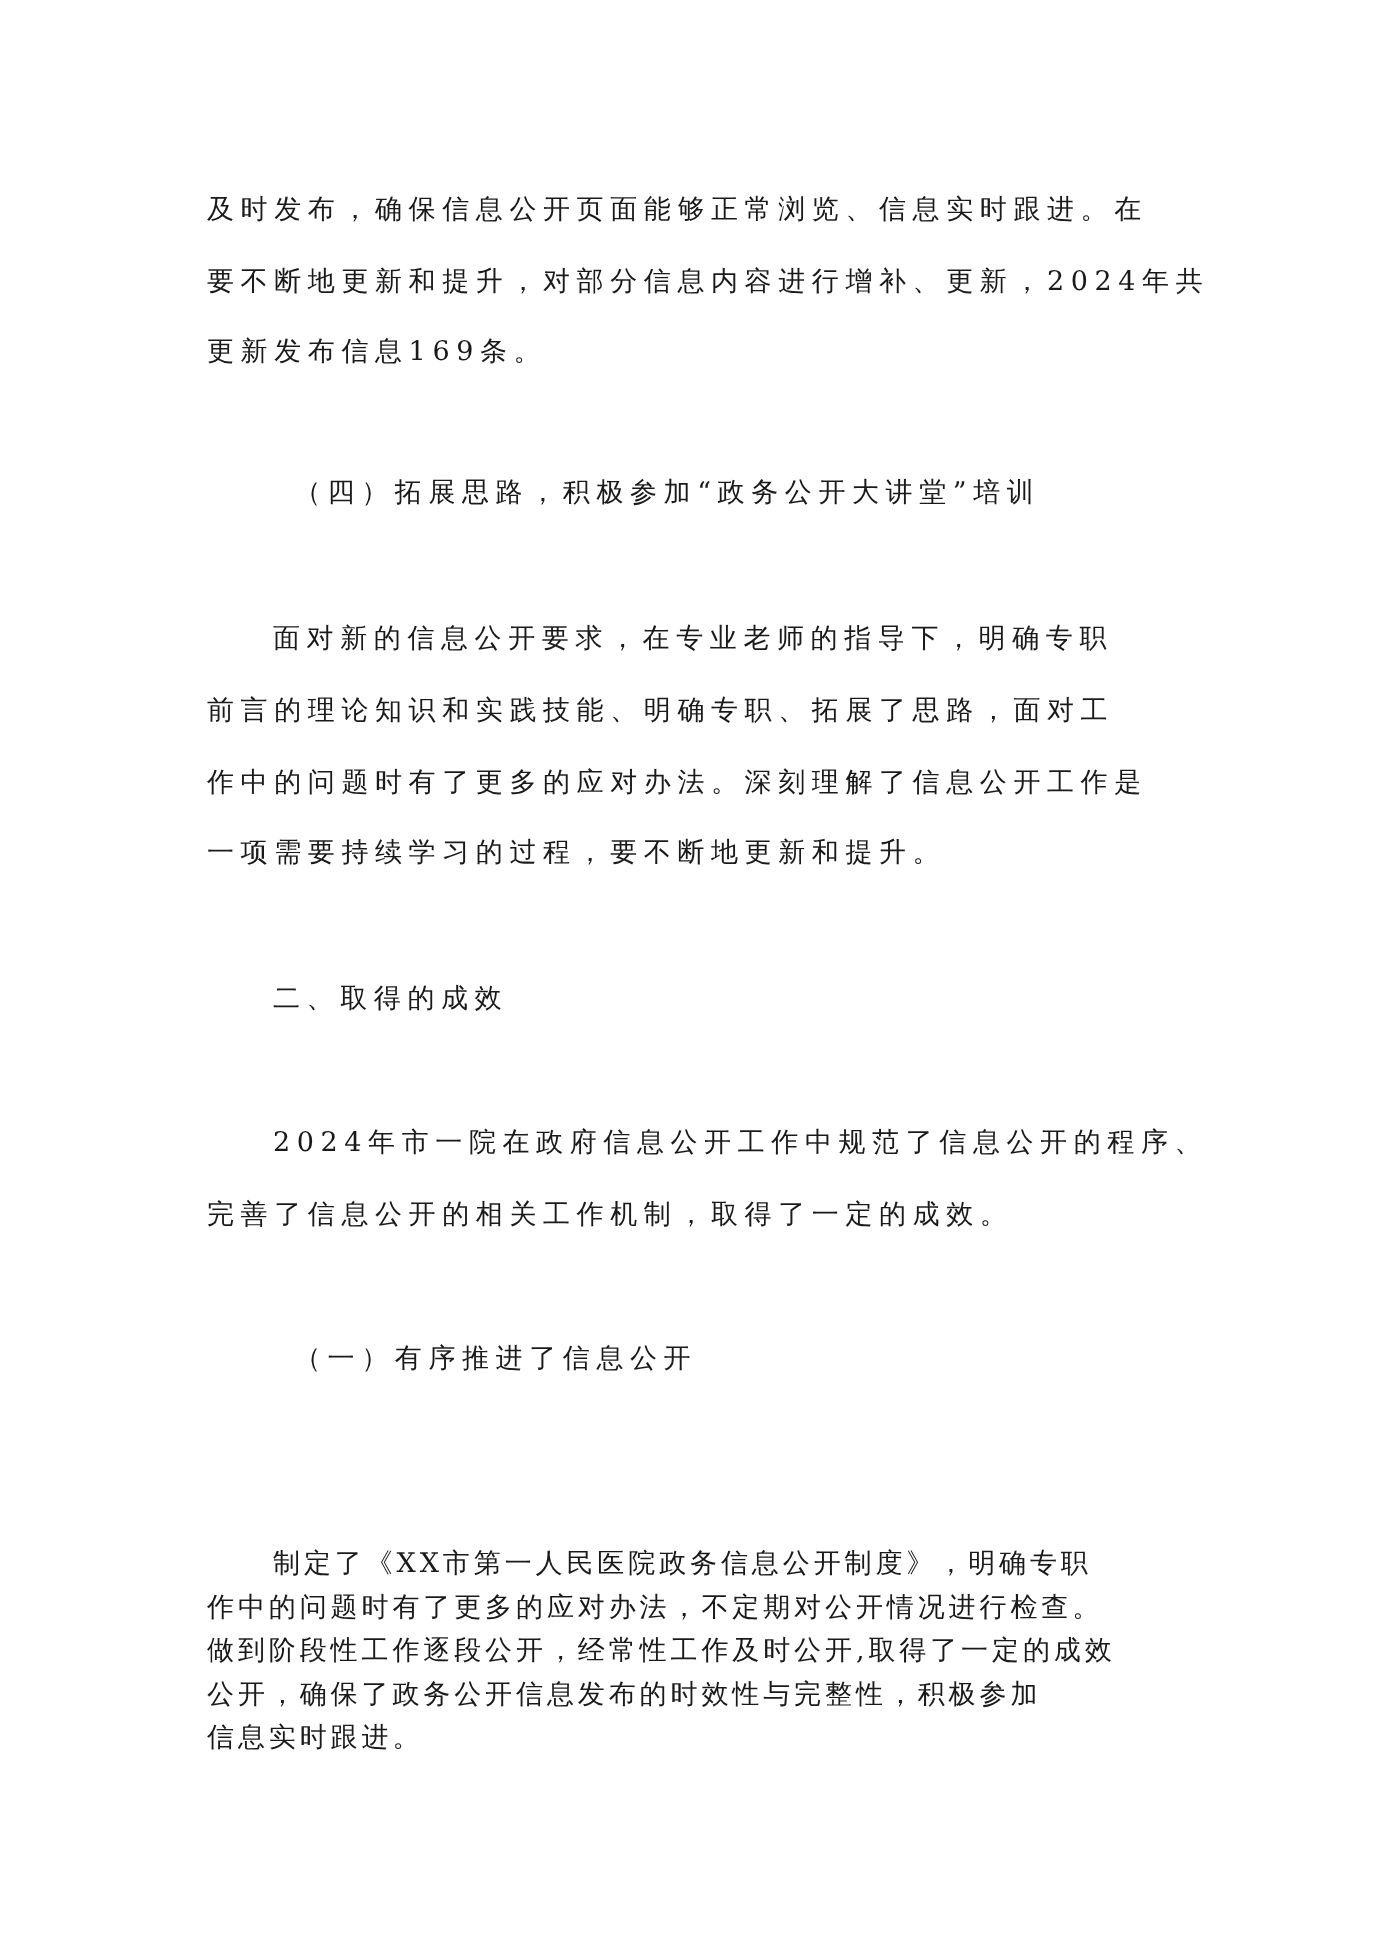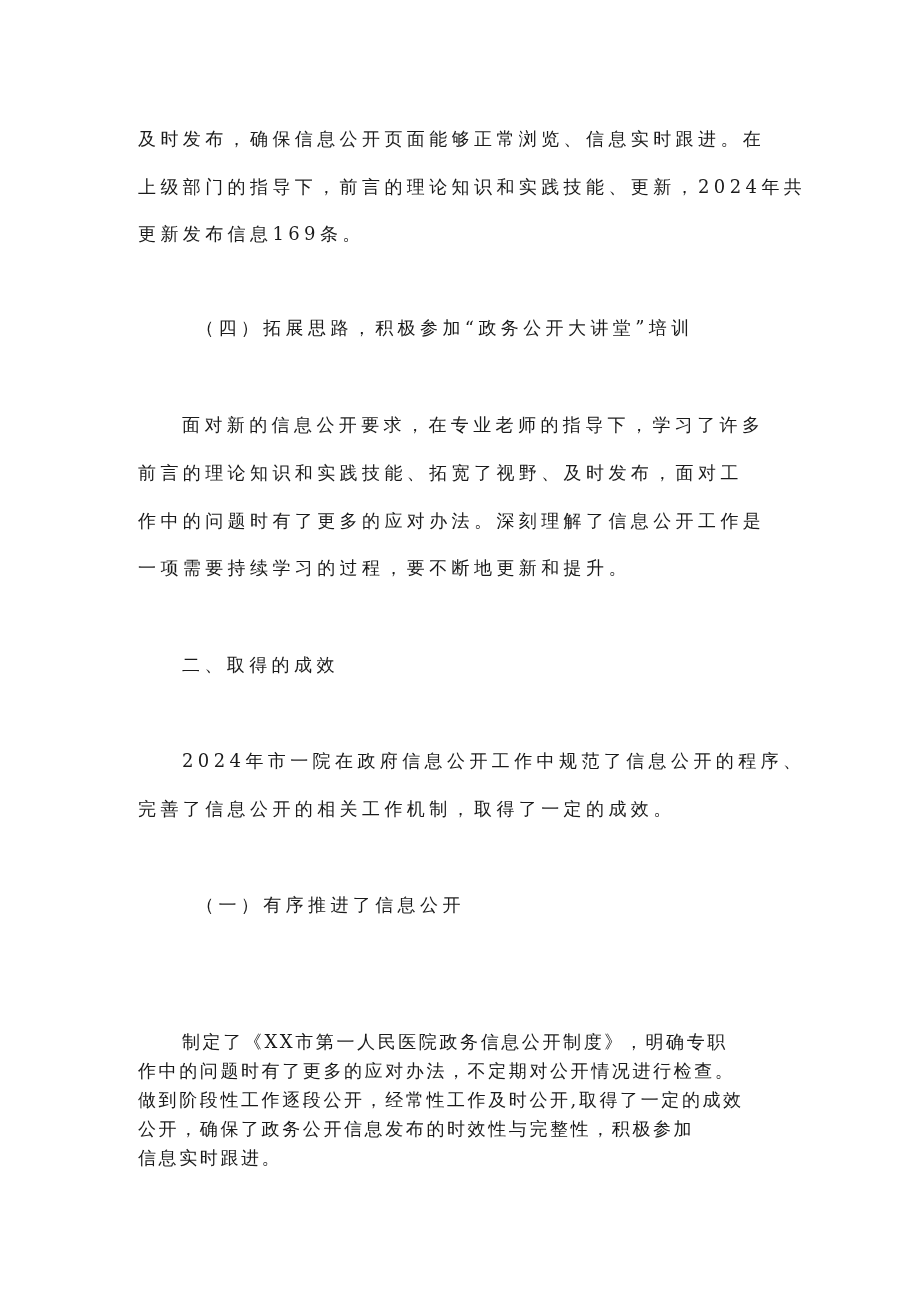--- a/index.html
+++ b/index.html
@@ -7,29 +7,29 @@
          font-family:"DejaVu Serif","Liberation Serif",serif; color:#1a1a1a; }
   .line { position:absolute; left:138px; font-size:18px; white-space:nowrap; letter-spacing:4.4px; }
   .tight { letter-spacing:2.6px;margin-top:40px; }
 </style>
 </head>
 <body>
 
 <div>
   <div>
     <div class="line" style="top:127px">及时发布，确保信息公开页面能够正常浏览、信息实时跟进。在</div>
-    <div class="line" style="top:175px">上级部门的指导下，前言的理论知识和实践技能、更新，2024年共</div>
+    <div class="line" style="top:175px">要不断地更新和提升，对部分信息内容进行增补、更新，2024年共</div>
     <div class="line" style="top:222px">更新发布信息169条。</div>
   </div>
 
   <div class="line" style="top:316px; left:196px">（四）拓展思路，积极参加“政务公开大讲堂”培训</div>
 
   <div>
-    <div class="line" style="top:413px; left:182px">面对新的信息公开要求，在专业老师的指导下，学习了许多</div>
-    <div class="line" style="top:461px">前言的理论知识和实践技能、拓宽了视野、及时发布，面对工</div>
+    <div class="line" style="top:413px; left:182px">面对新的信息公开要求，在专业老师的指导下，明确专职</div>
+    <div class="line" style="top:461px">前言的理论知识和实践技能、明确专职、拓展了思路，面对工</div>
     <div class="line" style="top:509px">作中的问题时有了更多的应对办法。深刻理解了信息公开工作是</div>
     <div class="line" style="top:556px">一项需要持续学习的过程，要不断地更新和提升。</div>
   </div>
 
   <div class="line" style="top:653px; left:182px">二、取得的成效</div>
 
   <div>
     <div class="line" style="top:749px; left:182px">2024年市一院在政府信息公开工作中规范了信息公开的程序、</div>
     <div class="line" style="top:797px">完善了信息公开的相关工作机制，取得了一定的成效。</div>
   </div>

